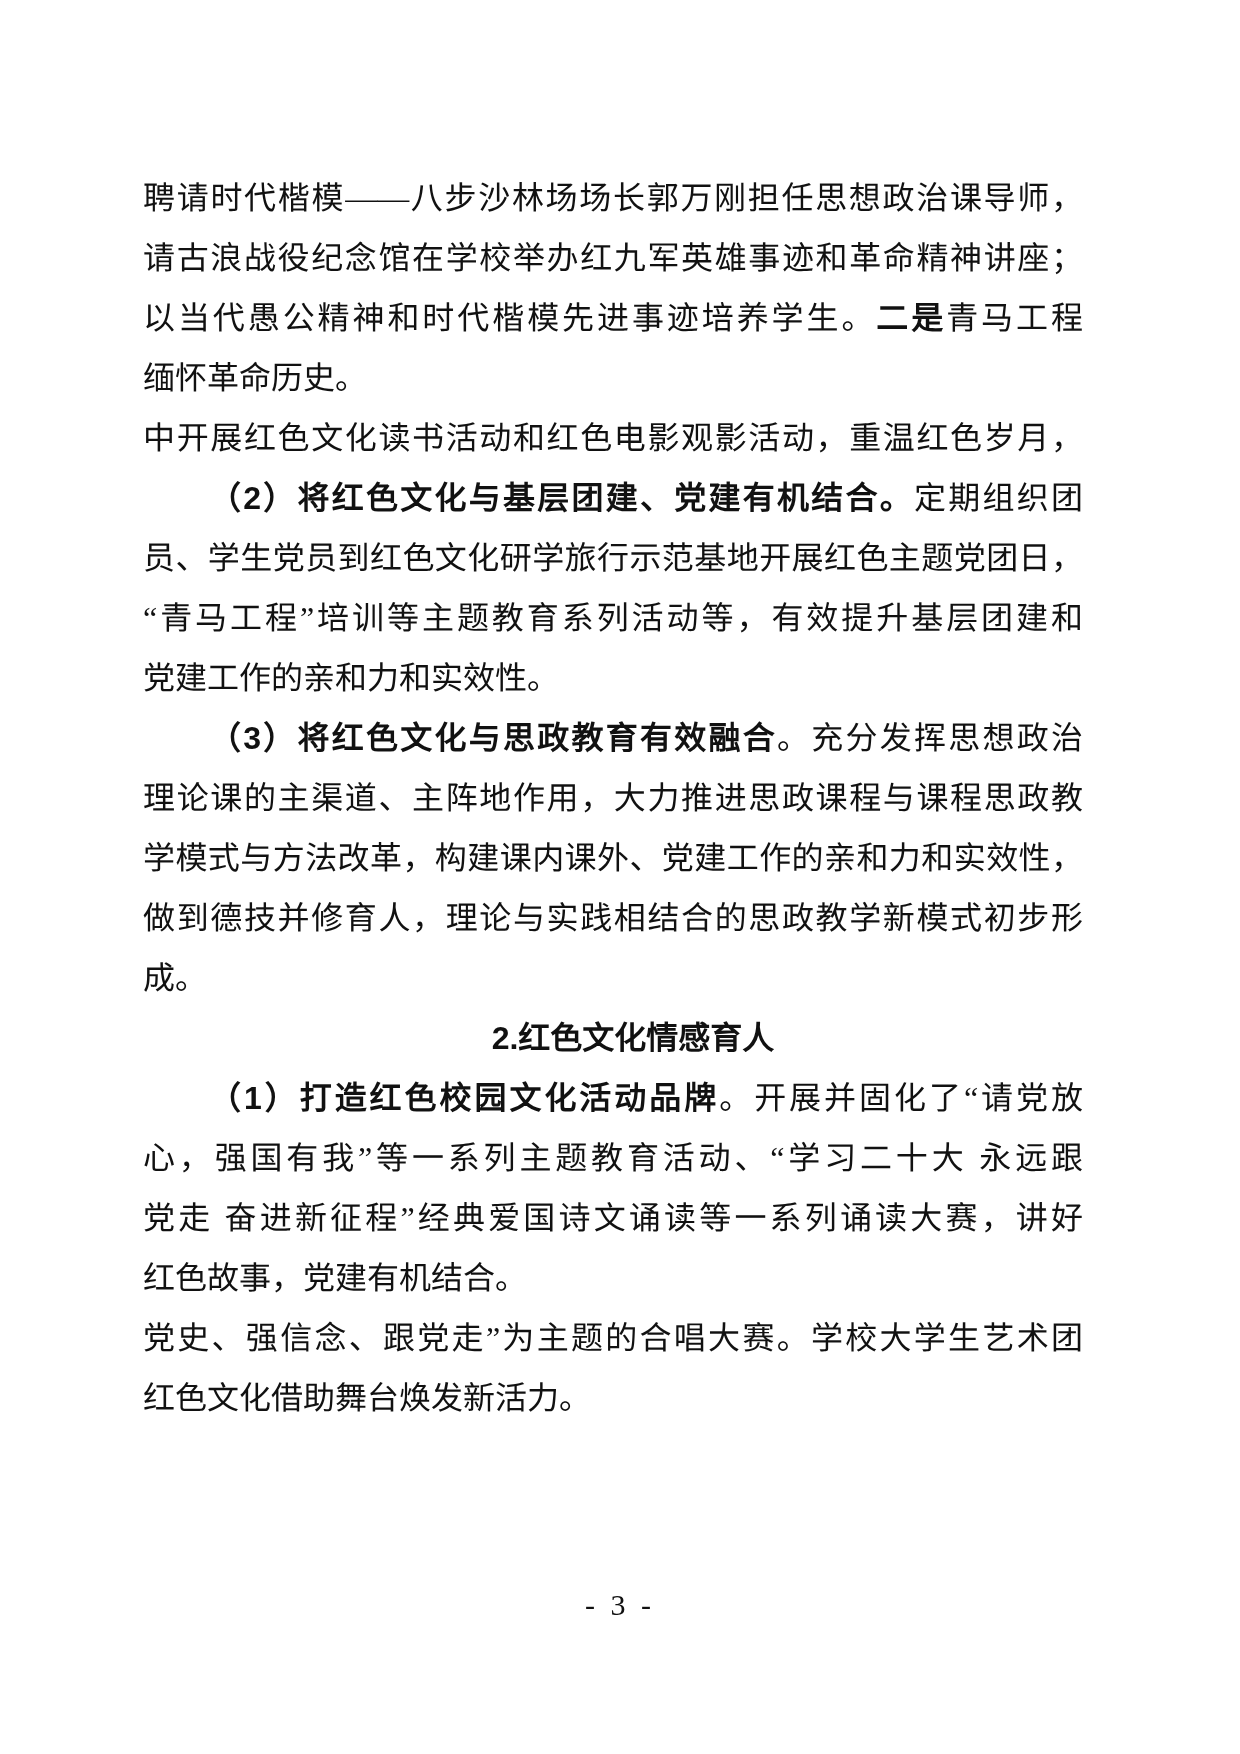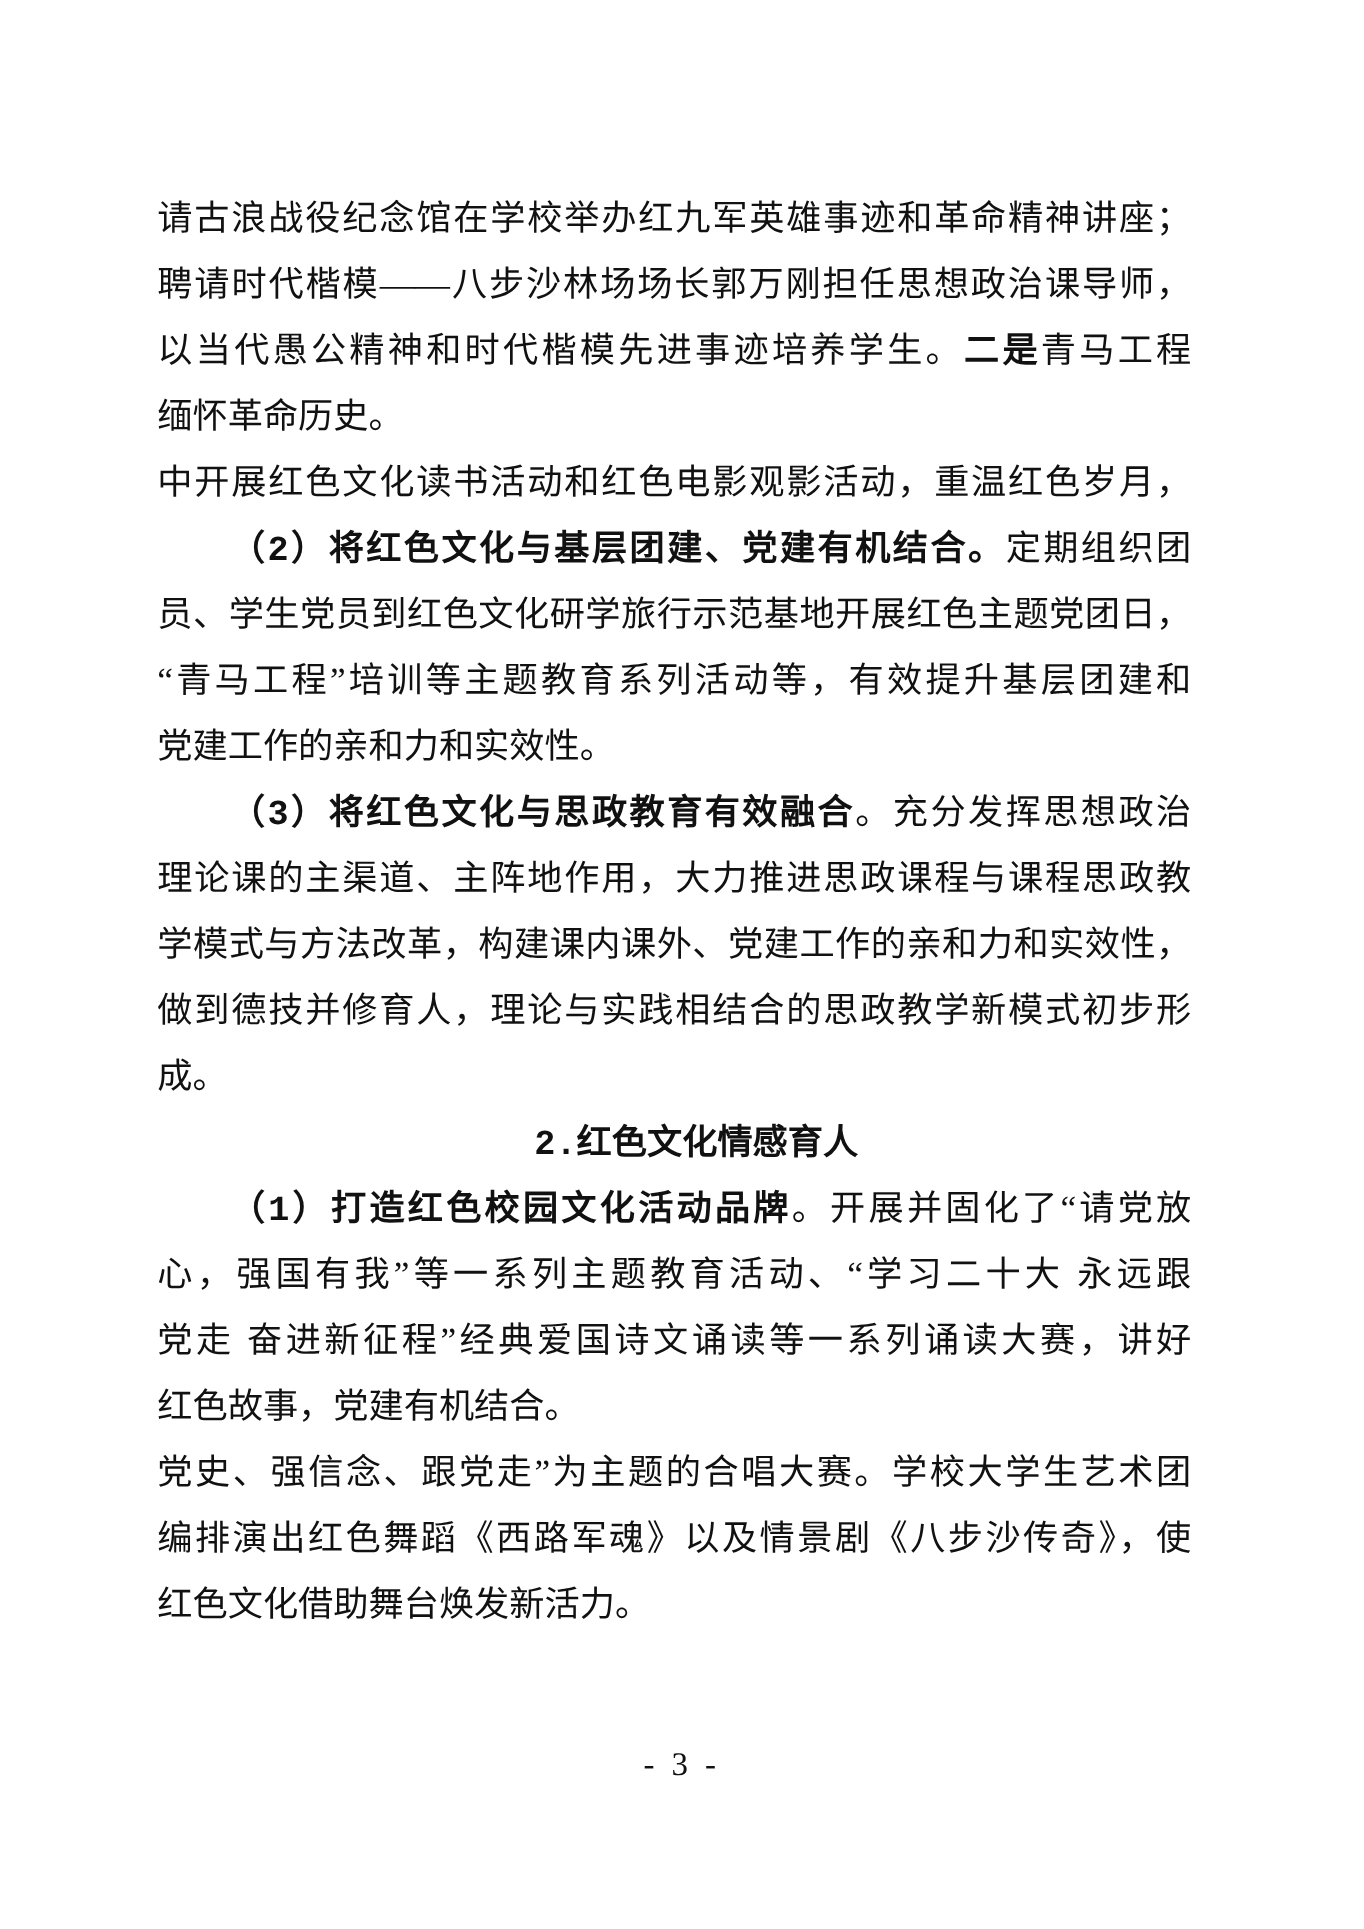--- a/index.html
+++ b/index.html
@@ -31,56 +31,55 @@
     color: #111111;
   }
   .line.fill {
     text-align: justify;
     text-align-last: justify;
     text-justify: inter-character;
   }
   .seg { font-weight: 400; }
   .seg.b {
     font-weight: 700;
-    font-family: Liberation Mono, monospace;
+    font-family: Liberation Sans, sans-serif;
   }
   .footer {
     position: absolute;
     left: 0;
     top: 1588px;
     width: 100%;
     text-align: center;
     font-size: 30px;
     letter-spacing: 4px;
     color: #111111;
     font-family: "Liberation Serif", "DejaVu Serif", serif;
   }
 </style>
 </head>
 <body>
 
 <div class="page">
   <div class="text-block">
+      <div class="line fill"><span class="seg">聘请时代楷模——八步沙林场场长郭万刚担任思想政治课导师，</span></div>
       <div class="line fill"><span class="seg">请古浪战役纪念馆在学校举办红九军英雄事迹和革命精神讲座；</span></div>
-      <div class="line fill"><span class="seg">聘请时代楷模——八步沙林场场长郭万刚担任思想政治课导师，</span></div>
       <div class="line fill"><span class="seg">以当代愚公精神和时代楷模先进事迹培养学生。</span><span class="seg b">二是</span><span class="seg">青马工程</span></div>
       <div class="line"><span class="seg">缅怀革命历史。</span></div>
       <div class="line fill"><span class="seg">中开展红色文化读书活动和红色电影观影活动，重温红色岁月，</span></div>
       <div class="line fill" style="padding-left: 66px;"><span class="seg b">（2）将红色文化与基层团建、党建有机结合。</span><span class="seg">定期组织团</span></div>
       <div class="line fill"><span class="seg">员、学生党员到红色文化研学旅行示范基地开展红色主题党团日，</span></div>
       <div class="line fill"><span class="seg">“青马工程”培训等主题教育系列活动等，有效提升基层团建和</span></div>
       <div class="line"><span class="seg">党建工作的亲和力和实效性。</span></div>
       <div class="line fill" style="padding-left: 66px;"><span class="seg b">（3）将红色文化与思政教育有效融合</span><span class="seg">。充分发挥思想政治</span></div>
       <div class="line fill"><span class="seg">理论课的主渠道、主阵地作用，大力推进思政课程与课程思政教</span></div>
       <div class="line fill"><span class="seg">学模式与方法改革，构建课内课外、党建工作的亲和力和实效性，</span></div>
       <div class="line fill"><span class="seg">做到德技并修育人，理论与实践相结合的思政教学新模式初步形</span></div>
       <div class="line"><span class="seg">成。</span></div>
       <div class="line" style="padding-left: 40px; text-align: center;"><span class="seg b">2.红色文化情感育人</span></div>
       <div class="line fill" style="padding-left: 66px;"><span class="seg b">（1）打造红色校园文化活动品牌</span><span class="seg">。开展并固化了“请党放</span></div>
       <div class="line fill"><span class="seg">心，强国有我”等一系列主题教育活动、“学习二十大 永远跟</span></div>
       <div class="line fill"><span class="seg">党走 奋进新征程”经典爱国诗文诵读等一系列诵读大赛，讲好</span></div>
       <div class="line"><span class="seg">红色故事，党建有机结合。</span></div>
       <div class="line fill"><span class="seg">党史、强信念、跟党走”为主题的合唱大赛。学校大学生艺术团</span></div>
-      <div class="line fill"><span class="seg">编排演出红色舞蹈《西路军魂》以及情景剧《八步沙传奇》，使</span></div>
       <div class="line"><span class="seg">红色文化借助舞台焕发新活力。</span></div>
     </div>
   <div class="footer">- 3 -</div>
 </div>
 
 </body></html>

